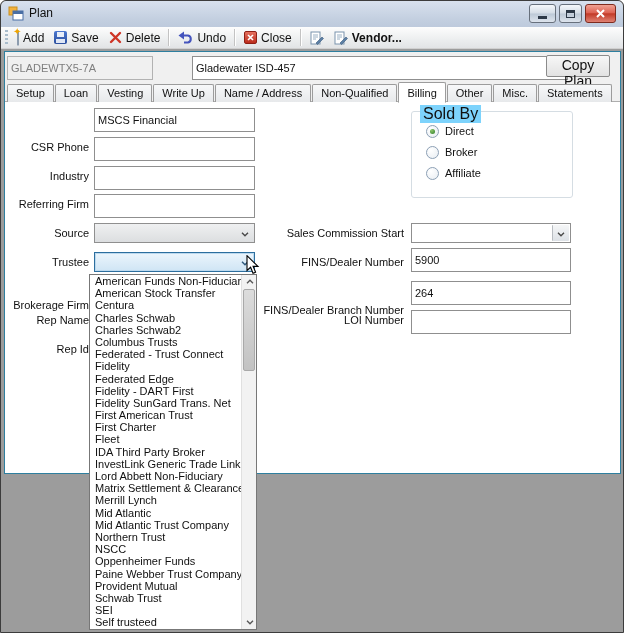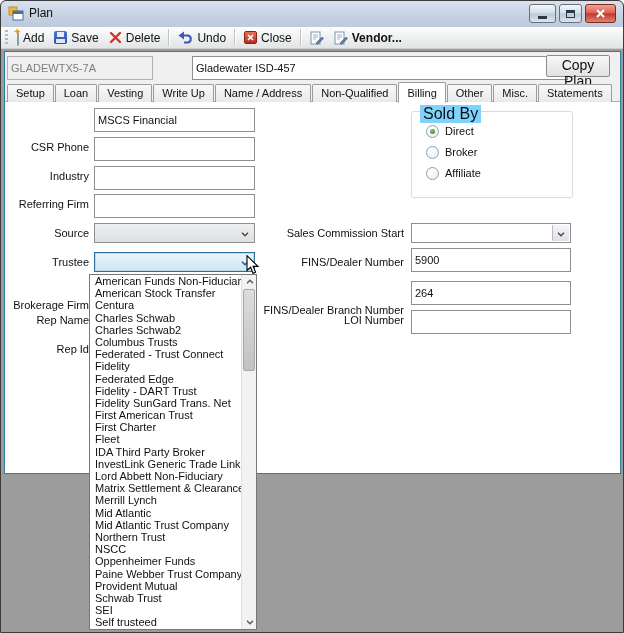--- a/index.html
+++ b/index.html
@@ -234,21 +234,21 @@
       <div class="dd-list">
           <div class="dd-item">American Funds Non-Fiduciary</div>
           <div class="dd-item">American Stock Transfer</div>
           <div class="dd-item">Centura</div>
           <div class="dd-item">Charles Schwab</div>
           <div class="dd-item">Charles Schwab2</div>
           <div class="dd-item">Columbus Trusts</div>
           <div class="dd-item">Federated - Trust Connect</div>
           <div class="dd-item">Fidelity</div>
           <div class="dd-item">Federated Edge</div>
-          <div class="dd-item">Fidelity - DART Trust</div>
+          <div class="dd-item">Fidelity - DART First</div>
           <div class="dd-item">Fidelity SunGard Trans. Net</div>
           <div class="dd-item">First American Trust</div>
           <div class="dd-item">First Charter</div>
           <div class="dd-item">Fleet</div>
           <div class="dd-item">IDA Third Party Broker</div>
           <div class="dd-item">InvestLink Generic Trade Link</div>
           <div class="dd-item">Lord Abbett Non-Fiduciary</div>
           <div class="dd-item">Matrix Settlement &amp; Clearance</div>
           <div class="dd-item">Merrill Lynch</div>
           <div class="dd-item">Mid Atlantic</div>

